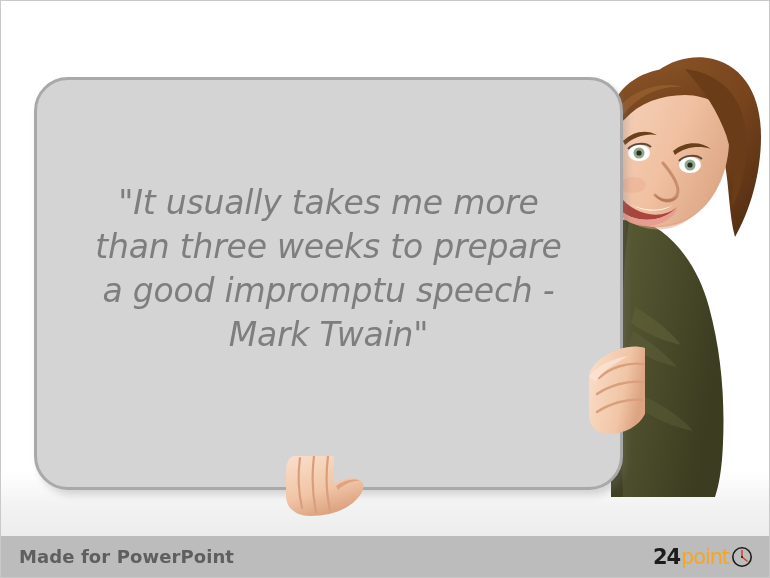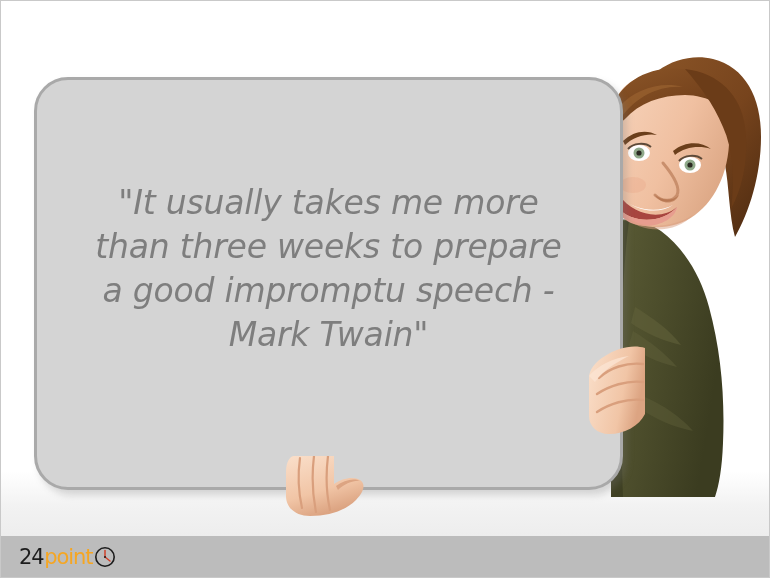--- a/index.html
+++ b/index.html
@@ -74,21 +74,21 @@
     display:flex;align-items:center;justify-content:space-between;
     padding:0 16px 0 18px;box-sizing:border-box;
   }
   #footer-text{
     font-family:"DejaVu Sans",sans-serif;
     font-size:18px;font-weight:bold;color:#5f5f5f;letter-spacing:.1px;
   }
   #logo{display:flex;align-items:center;gap:0px;}
   .logo-24{
     font-family:"DejaVu Sans",sans-serif;
-    font-size:21px;font-weight:normal;color:#1c1c1c;letter-spacing:-1.2px;
+    font-size:21px;font-weight:bold;color:#1c1c1c;letter-spacing:-1.2px;
   }
   .logo-point{
     font-family:"DejaVu Sans",sans-serif;
     font-size:21px;font-weight:normal;color:#f5a623;letter-spacing:-1.1px;
     margin-left:1px;
   }
   .logo-clock{margin-left:2px;display:block;}
 </style>
 </head>
 <body>
@@ -222,20 +222,21 @@
         <path d="M16 2 C14 16 14 34 18 52" fill="none" stroke="#d99f7d" stroke-width="2.2" stroke-linecap="round"></path>
         <path d="M30 0 C28 16 28 36 32 56" fill="none" stroke="#d99f7d" stroke-width="2.2" stroke-linecap="round"></path>
         <path d="M44 0 C42 16 42 36 46 54" fill="none" stroke="#d99f7d" stroke-width="2.2" stroke-linecap="round"></path>
         <path d="M52 30 C60 24 70 22 76 25 C70 24 60 28 54 34 Z" fill="#dca482"></path>
       </svg>
     </div>
 
   </div>
 
   <div id="footer">
+    <div id="footer-text">Made for PowerPoint</div>
     <div id="logo">
       <span class="logo-24">24</span>
       <span class="logo-point">point</span>
       <svg class="logo-clock" width="22" height="22" viewBox="0 0 22 22" xmlns="http://www.w3.org/2000/svg">
         <circle cx="11" cy="11" r="9.2" fill="none" stroke="#1c1c1c" stroke-width="1.6"></circle>
         <line x1="11" y1="11" x2="11" y2="4.6" stroke="#d0402a" stroke-width="1.5" stroke-linecap="round"></line>
         <line x1="11" y1="11" x2="16" y2="15" stroke="#d0402a" stroke-width="1.5" stroke-linecap="round"></line>
         <circle cx="11" cy="11" r="1" fill="#1c1c1c"></circle>
       </svg>
     </div>

